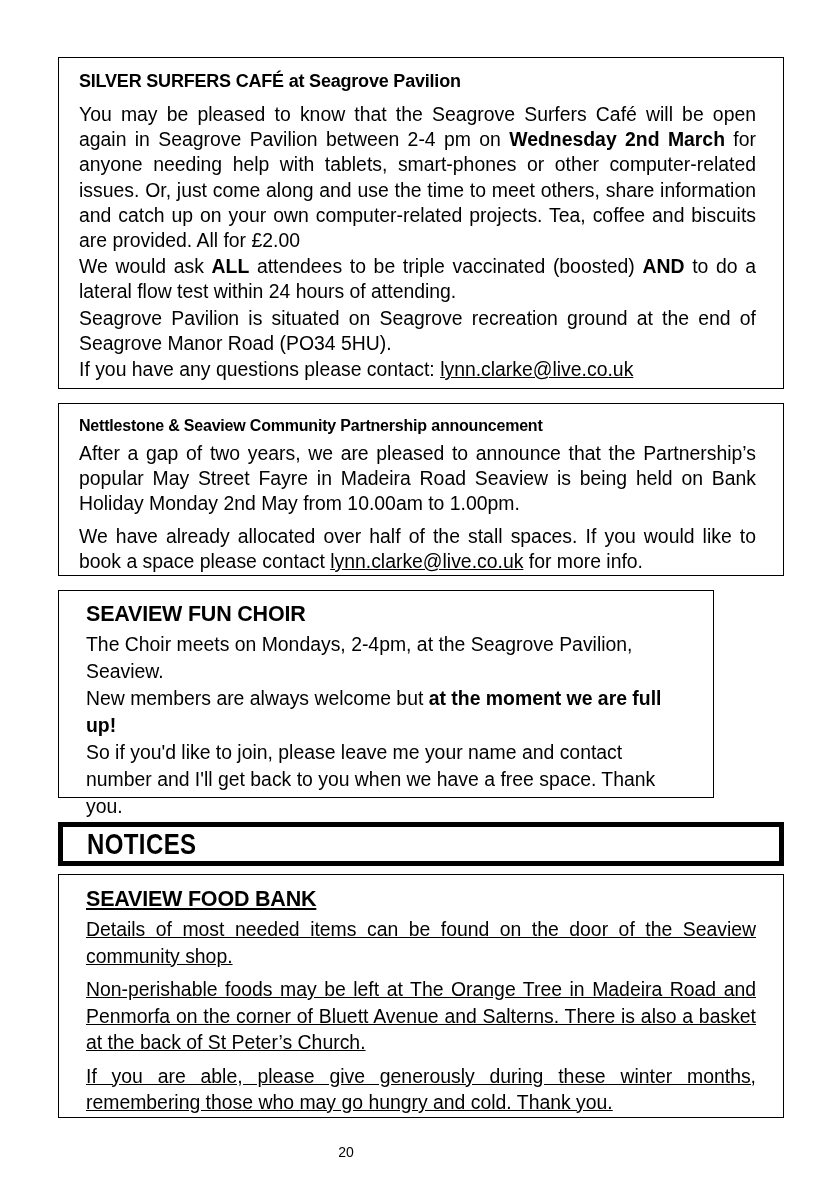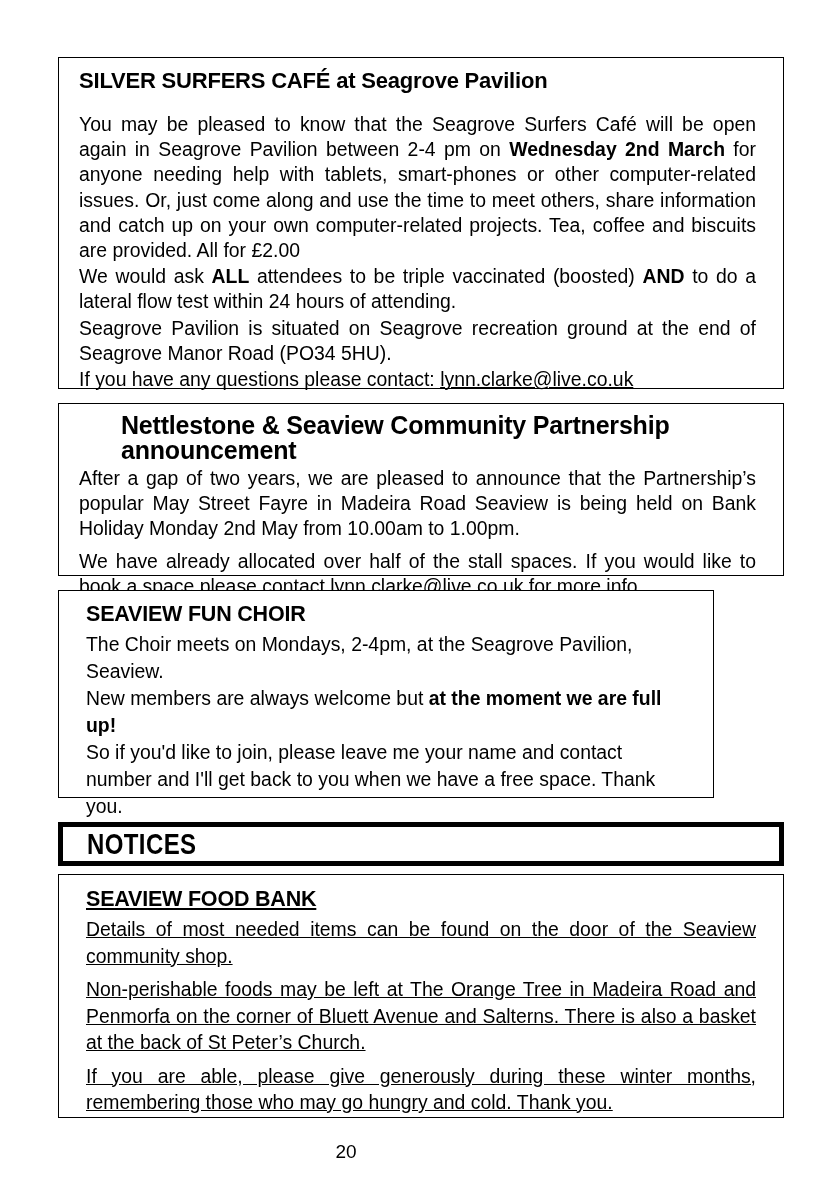--- a/index.html
+++ b/index.html
@@ -49,41 +49,40 @@
     text-align: left;
   }
 
   
   #box-silver-surfers {
     left: 58px; top: 57px;
     width: 726px; height: 332px;
   }
   #box-silver-surfers .box-inner { padding: 10px 27px 8px 20px; }
   #box-silver-surfers .box-title {
-    font-size: 22px;
+    font-size: 18px;
     line-height: 26px;
-    margin-bottom: 18px;
+    margin-bottom: 8px;
   }
   #box-silver-surfers .para {
     font-size: 19.4px;
     line-height: 25.2px;
   }
   #box-silver-surfers .para + .para { margin-top: 1px; }
 
   
   #box-partnership {
     left: 58px; top: 403px;
     width: 726px; height: 173px;
   }
   #box-partnership .box-inner { padding: 9px 27px 7px 20px; }
   #box-partnership .box-title {
-    font-size: 25px;
+    font-size: 16px;
     line-height: 25px;
     margin-bottom: 3px;
-    margin-left: 42px;
   }
   #box-partnership .para {
     font-size: 19.4px;
     line-height: 25.2px;
   }
   #box-partnership .para + .para { margin-top: 7px; }
 
   
   #box-fun-choir {
     left: 58px; top: 590px;
@@ -138,21 +137,21 @@
     line-height: 26.5px;
   }
   #box-food-bank .para + .para { margin-top: 7px; }
 
   
   #page-number {
     position: absolute;
     left: 0; top: 1140px;
     width: 692px;
     text-align: center;
-    font-size: 19px;
+    font-size: 14px;
     line-height: 24px;
   }
 
   b, .b { font-weight: bold; }
   .email {
     text-decoration: underline;
     text-underline-offset: 1px;
   }
 </style>
 </head>

